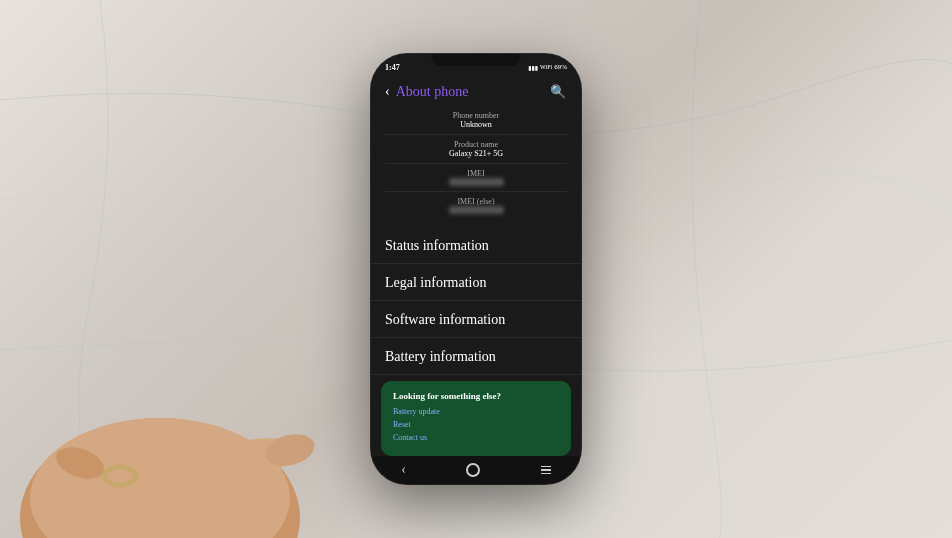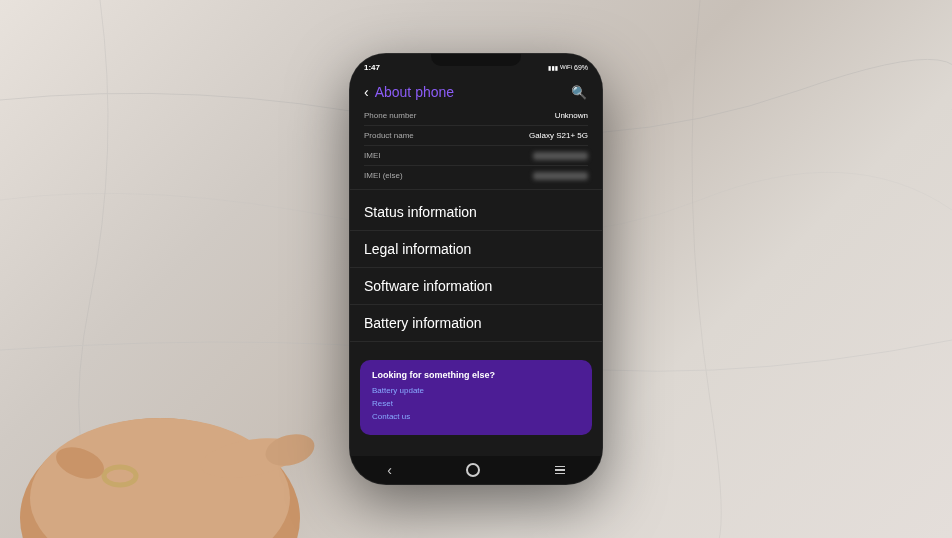--- a/index.html
+++ b/index.html
@@ -24,33 +24,34 @@
       background: 
         radial-gradient(ellipse at 20% 30%, rgba(255,255,255,0.8) 0%, transparent 50%),
         radial-gradient(ellipse at 80% 70%, rgba(255,255,255,0.6) 0%, transparent 40%),
         radial-gradient(ellipse at 50% 50%, rgba(220,215,210,0.9) 0%, transparent 80%);
       background-color: #d4cec8;
     }
 
     
     .phone {
       position: relative;
-      width: 252px;
+      width: 210px;
       height: 430px;
       background: #111;
       border-radius: 36px;
       box-shadow: 
         0 20px 60px rgba(0,0,0,0.5),
         0 0 0 1px #333,
         inset 0 0 0 2px #222;
       z-index: 10;
       display: flex;
       flex-direction: column;
       align-items: flex-end;
       overflow: hidden;
+      font-family: Liberation Serif, serif;
     }
 
     
     .phone-notch {
       position: absolute;
       top: 0;
       left: 50%;
       transform: translateX(-50%);
       width: 90px;
       height: 12px;
@@ -143,20 +144,21 @@
       flex-shrink: 0;
       padding: 0 14px;
     }
 
     .info-item {
       display: flex;
       justify-content: space-between;
       align-items: center;
       padding: 5px 0;
       border-bottom: 1px solid #2a2a2a;
+      flex-direction: column;
     }
 
     .info-item:last-child {
       border-bottom: none;
     }
 
     .info-label {
       color: #aaa;
       font-size: 8px;
     }
@@ -193,22 +195,22 @@
     }
 
     .menu-item-text {
       color: #fff;
       font-size: 14px;
       font-weight: 400;
     }
 
     
     .suggestion-card {
-      margin: 18px 10px;
-      background: #4c1d95;
+      margin: 6px 10px;
+      background: #14532d;
       border-radius: 10px;
       padding: 10px 12px;
       flex-shrink: 0;
     }
 
     .suggestion-title {
       color: #fff;
       font-size: 9px;
       font-weight: bold;
       margin-bottom: 6px;

